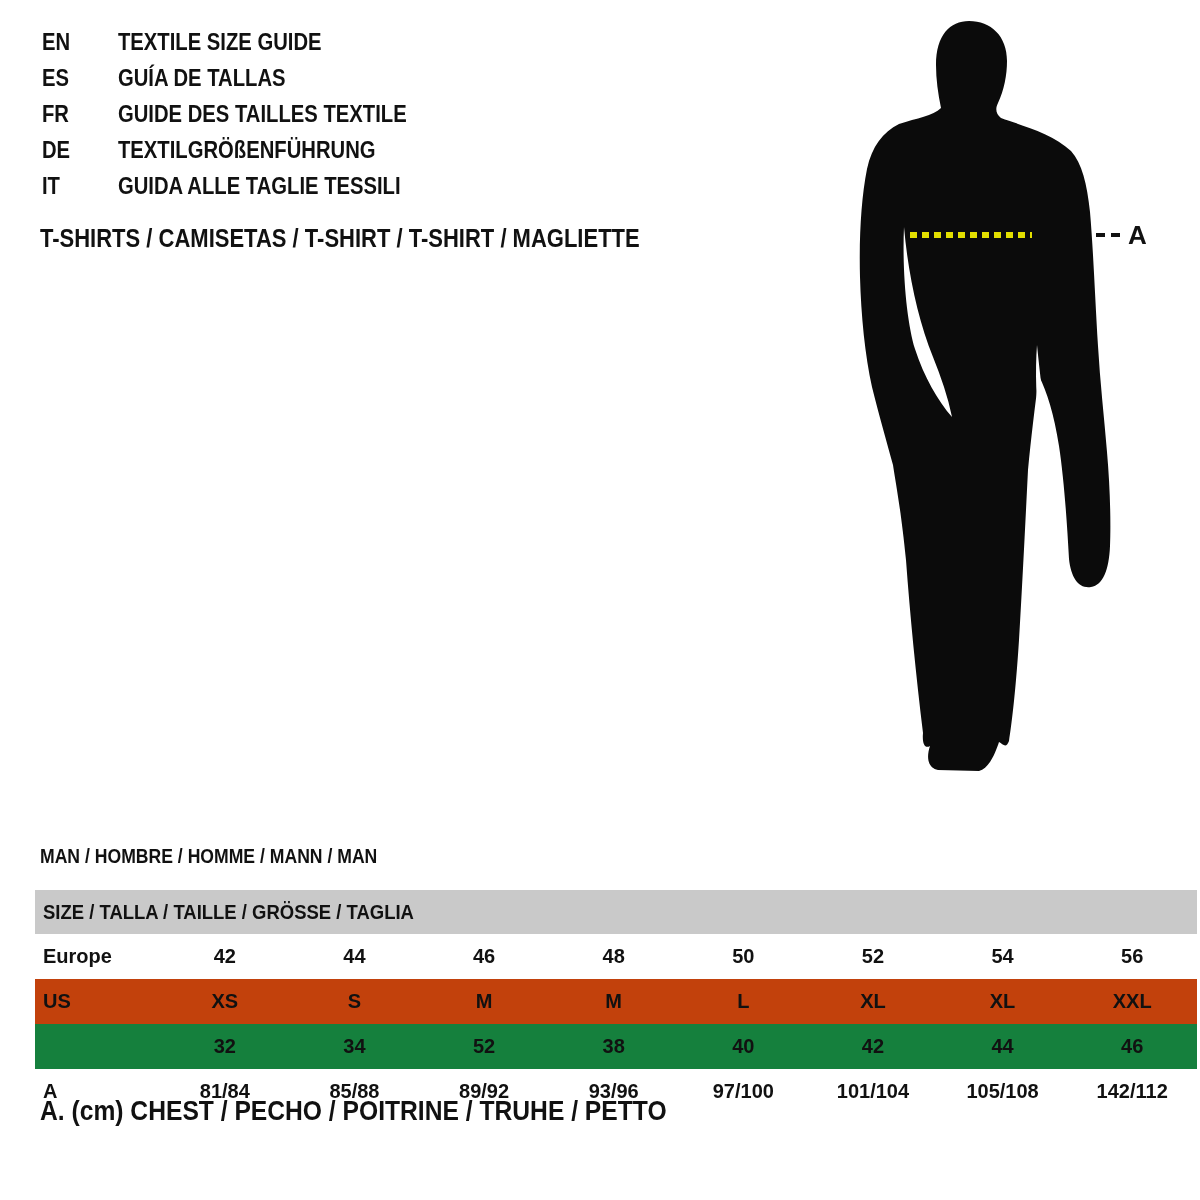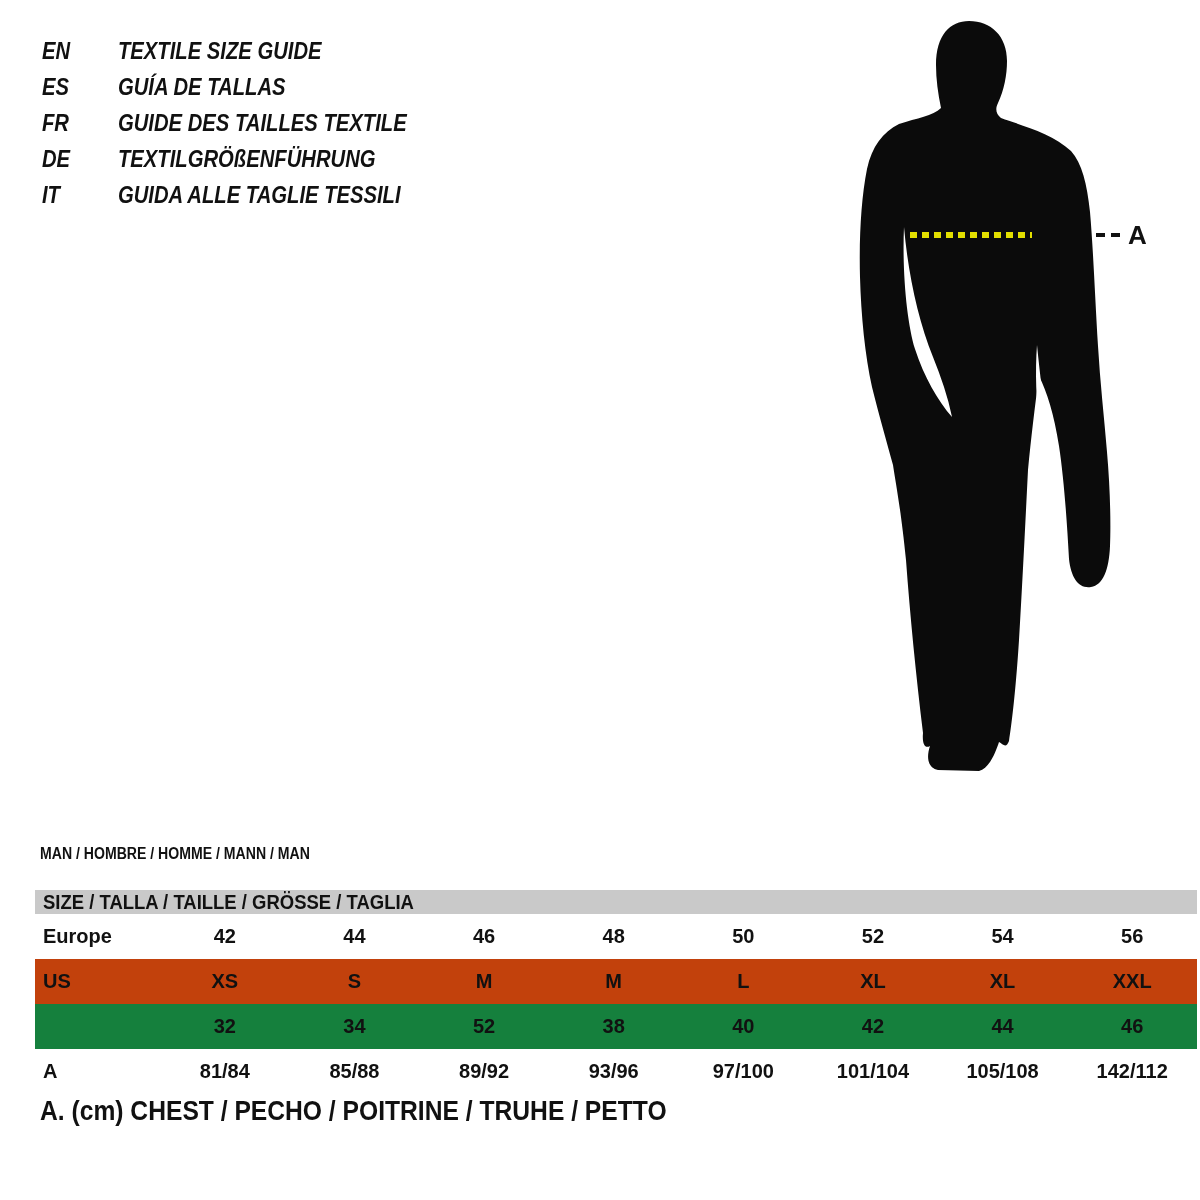--- a/index.html
+++ b/index.html
@@ -13,35 +13,35 @@
   }
   .abs { position:absolute; }
   .cond {
     display:inline-block;
     transform:scaleX(0.88);
     transform-origin:0 50%;
     white-space:nowrap;
   }
   
   .lang-block { left:42px; top:29px; }
-  .lang-row { display:flex; height:36px; align-items:flex-end;font-style:italic; }
+  .lang-row { display:flex; height:36px; align-items:flex-start; }
   .lang-code { width:76px; font-size:23px; font-weight:bold; }
   .lang-label { font-size:23px; font-weight:bold; }
   
   .category-block { left:40px; top:222px; }
   .category-line { height:32px; display:flex; align-items:center; font-size:25px; font-weight:bold; }
   
   .figure-svg { left:840px; top:15px; width:320px; height:780px; }
   svg text { font-family:"Liberation Sans", sans-serif; }
   
-  .man-label { left:40px; top:845px; font-size:16px; font-weight:bold; }
+  .man-label { left:40px; top:845px; font-size:20px; font-weight:bold; }
   
   .size-table { left:35px; top:890px; width:1162px; }
   .t-header {
-    height:24px; display:flex; align-items:center;
+    height:44px; display:flex; align-items:center;
     padding-left:8px; box-sizing:border-box;
     font-size:21px; font-weight:bold;
   }
   .t-row {
     display:grid;
     grid-template-columns:125px repeat(8, 1fr);
     align-items:center;
     height:45px;
     font-size:20px; font-weight:bold;
   }
@@ -70,20 +70,23 @@
     <span class="lang-code cond">DE</span>
     <span class="lang-label cond">TEXTILGRÖßENFÜHRUNG</span>
   </div>
   <div class="lang-row">
     <span class="lang-code cond">IT</span>
     <span class="lang-label cond">GUIDA ALLE TAGLIE TESSILI</span>
   </div>
 </div>
 
 <div class="abs category-block">
+  <div class="category-line">
+    <span class="cond">T-SHIRTS / CAMISETAS / T-SHIRT / T-SHIRT / MAGLIETTE</span>
+  </div>
 </div>
 
 <svg class="abs figure-svg" viewBox="0 0 320 780">
   <path fill="#0b0b0b" d="
     M 96,50
     C 96,20 110,6 129,6
     C 151,6 167,21 167,46
     C 167,60 164,75 158,88
     C 155,94 156,99 161,103
     C 180,110 212,118 231,136

